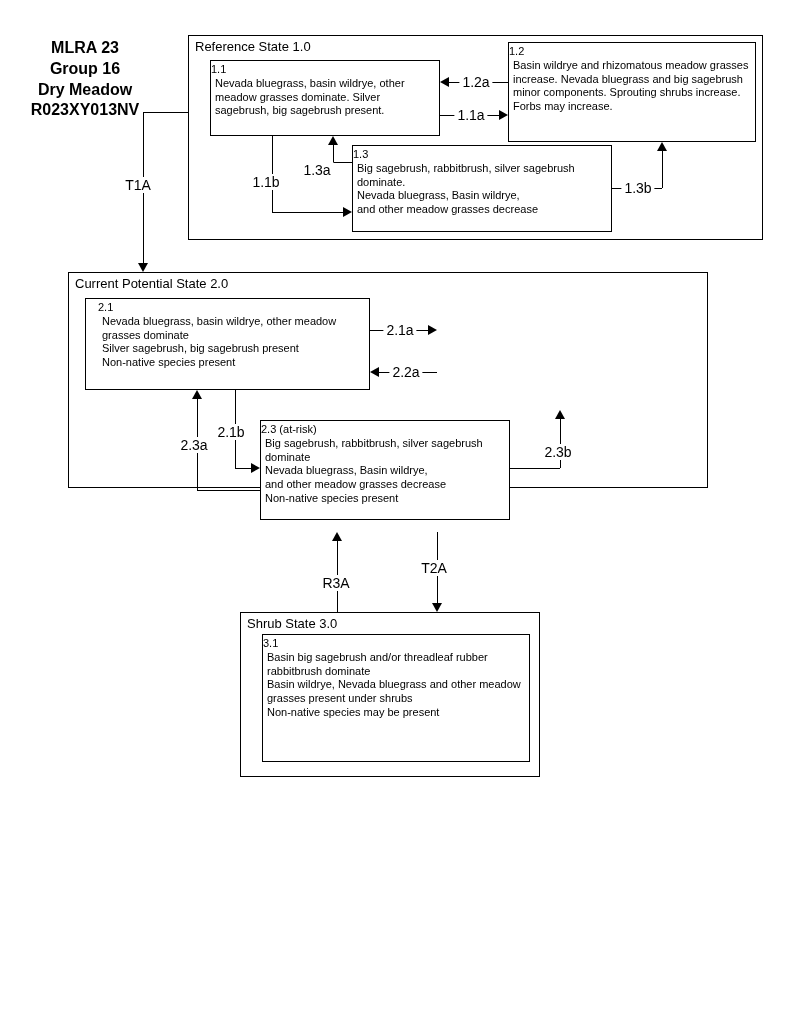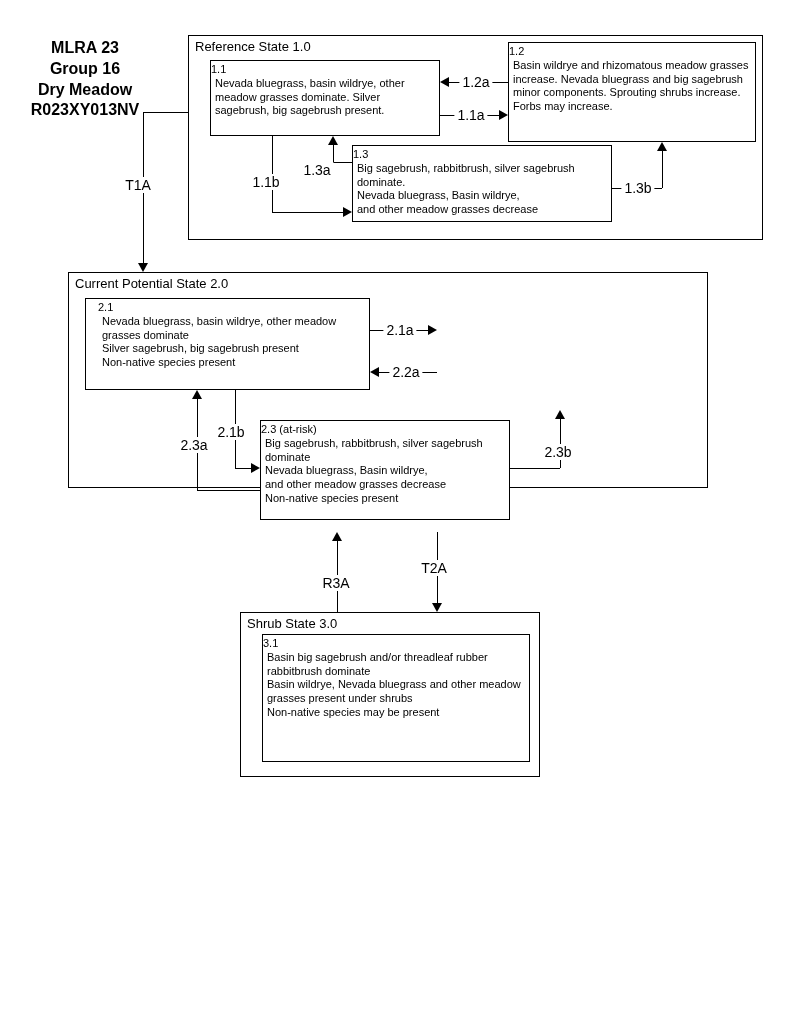--- a/index.html
+++ b/index.html
@@ -118,21 +118,21 @@
   <div class="node" style="left:210px; top:60px; width:230px; height:76px;">
     <div class="node-id">1.1</div>
     <div class="node-text">Nevada bluegrass, basin wildrye, other meadow grasses dominate. Silver sagebrush, big sagebrush present.</div>
   </div>
 
   <div class="node" style="left:508px; top:42px; width:248px; height:100px;">
     <div class="node-id">1.2</div>
     <div class="node-text">Basin wildrye and rhizomatous meadow grasses increase. Nevada bluegrass and big sagebrush minor components.  Sprouting shrubs  increase. Forbs may increase.</div>
   </div>
 
-  <div class="node" style="left:352px; top:145px; width:260px; height:77px;">
+  <div class="node" style="left:352px; top:145px; width:260px; height:87px;">
     <div class="node-id">1.3</div>
     <div class="node-text">Big sagebrush, rabbitbrush, silver sagebrush dominate.
 Nevada bluegrass, Basin wildrye,
 and other meadow grasses decrease</div>
   </div>
 
   <div class="node" style="left:85px; top:298px; width:285px; height:92px;padding-left:12px;">
     <div class="node-id">2.1</div>
     <div class="node-text">Nevada bluegrass, basin wildrye, other meadow grasses dominate
 Silver sagebrush, big sagebrush present

